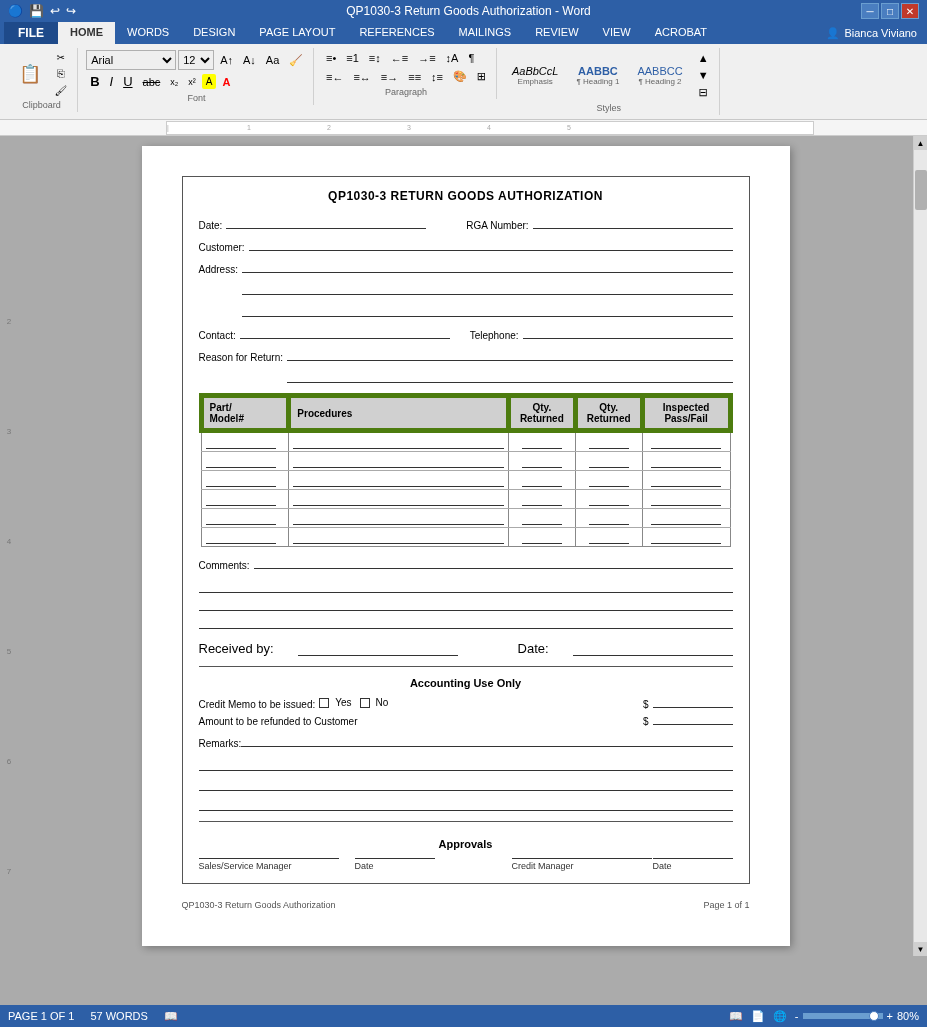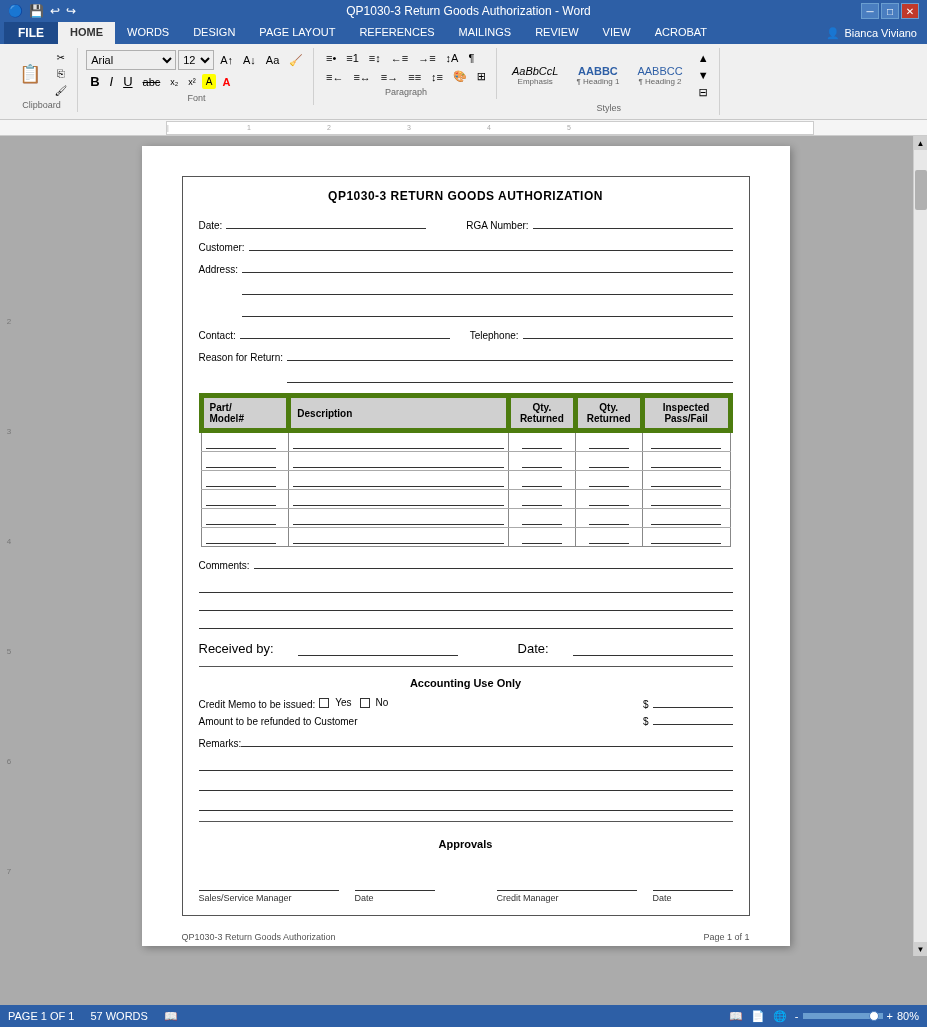--- a/index.html
+++ b/index.html
@@ -552,21 +552,21 @@
         </div>
         <div class="form-row">
           <span class="form-label" style="color:transparent;">Reason for Return:</span>
           <div class="form-line" style="flex:1;"></div>
         </div>
 
         <table class="form-table">
           <thead>
             <tr>
               <th style="width:80px;">Part/<br>Model#</th>
-              <th style="width:200px;">Description</th>
+              <th style="width:200px;">Procedures</th>
               <th style="width:60px;text-align:center;">Qty.<br>Returned</th>
               <th style="width:60px;text-align:center;">Qty.<br>Returned</th>
               <th style="width:80px;text-align:center;">Inspected<br>Pass/Fail</th>
             </tr>
           </thead>
           <tbody>
             <tr>
               <td>
                   <div class="form-line" style="width:70px;"></div>
                 </td>
@@ -735,21 +735,21 @@
               <div>
                 <div style="border-top:1px solid #333;width:140px;"></div>
                 <div style="font-size:9px;margin-top:2px;">Sales/Service Manager</div>
               </div>
               <div>
                 <div style="border-top:1px solid #333;width:80px;"></div>
                 <div style="font-size:9px;margin-top:2px;">Date</div>
               </div>
             </div>
 
-            <div style="display:flex;align-items:flex-end;gap:16px;margin-top:32px;">
+            <div style="display:flex;align-items:flex-end;gap:1px;">
               <div>
                 <div style="border-top:1px solid #333;width:140px;"></div>
                 <div style="font-size:9px;margin-top:2px;">Credit Manager</div>
               </div>
               <div>
                 <div style="border-top:1px solid #333;width:80px;"></div>
                 <div style="font-size:9px;margin-top:2px;">Date</div>
               </div>
             </div>
           </div>

